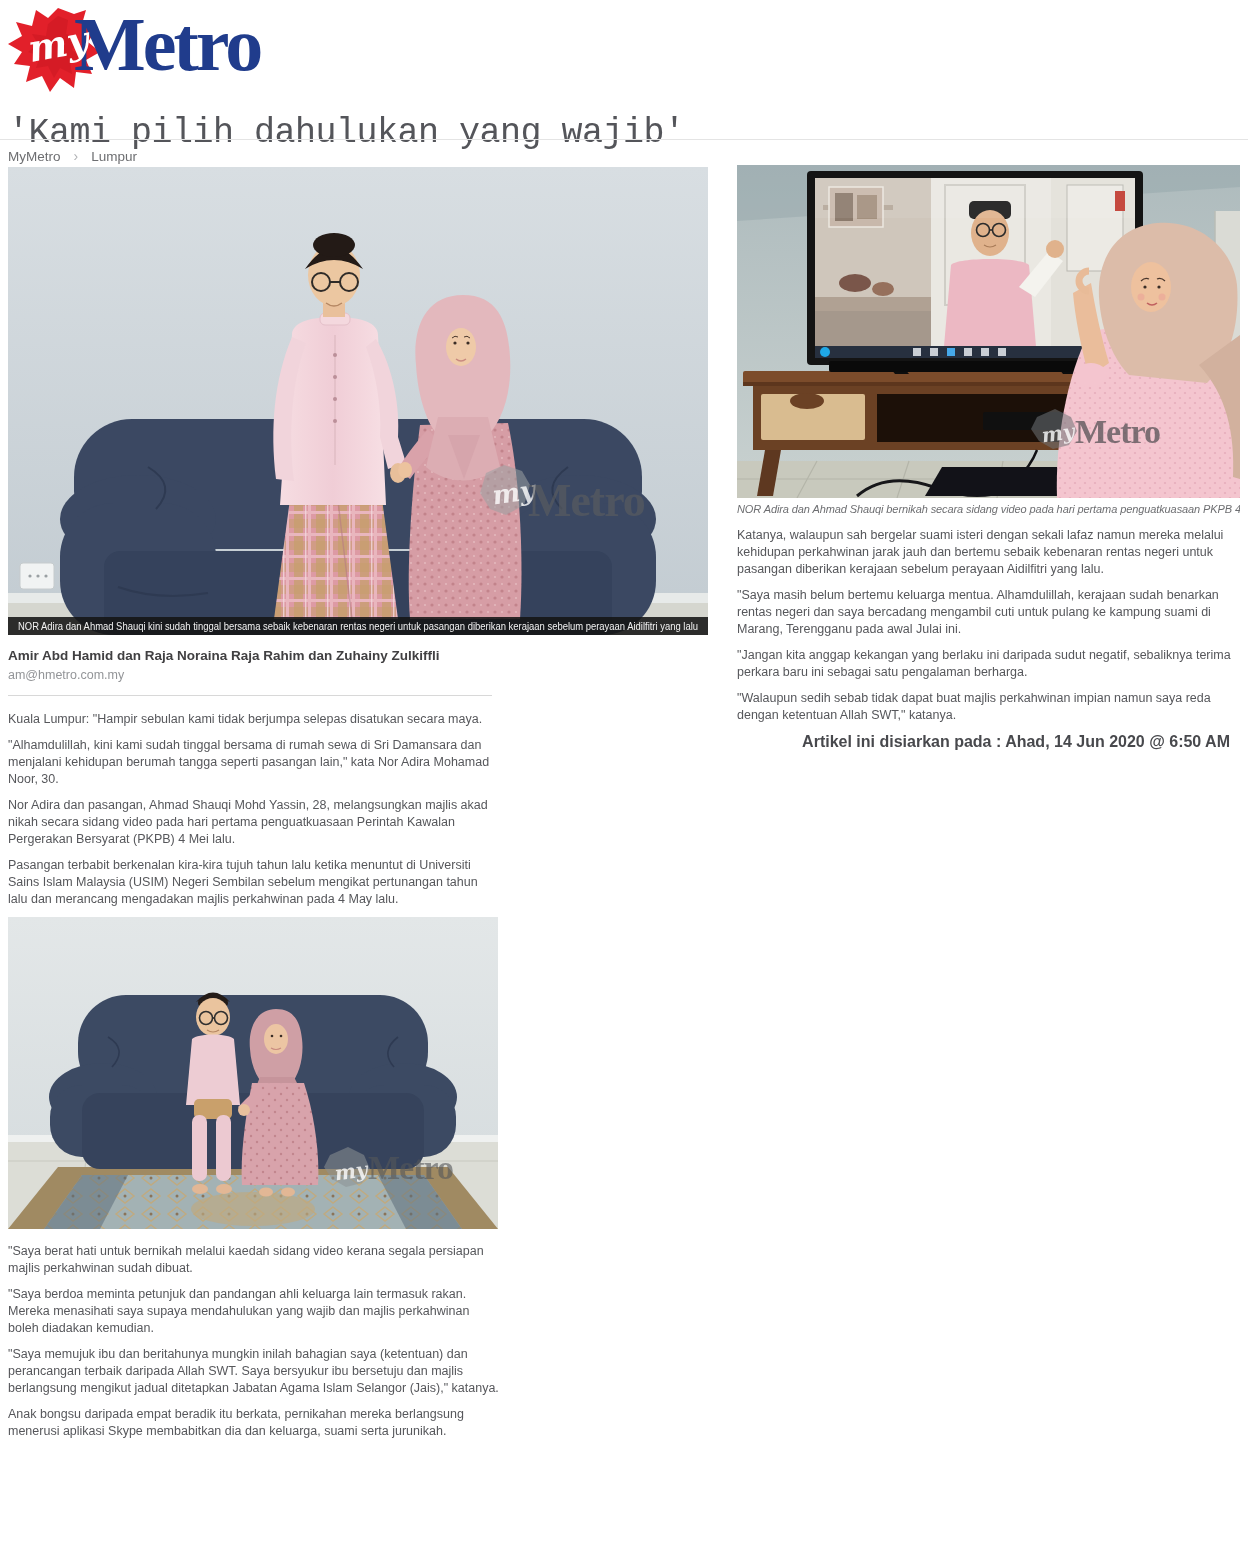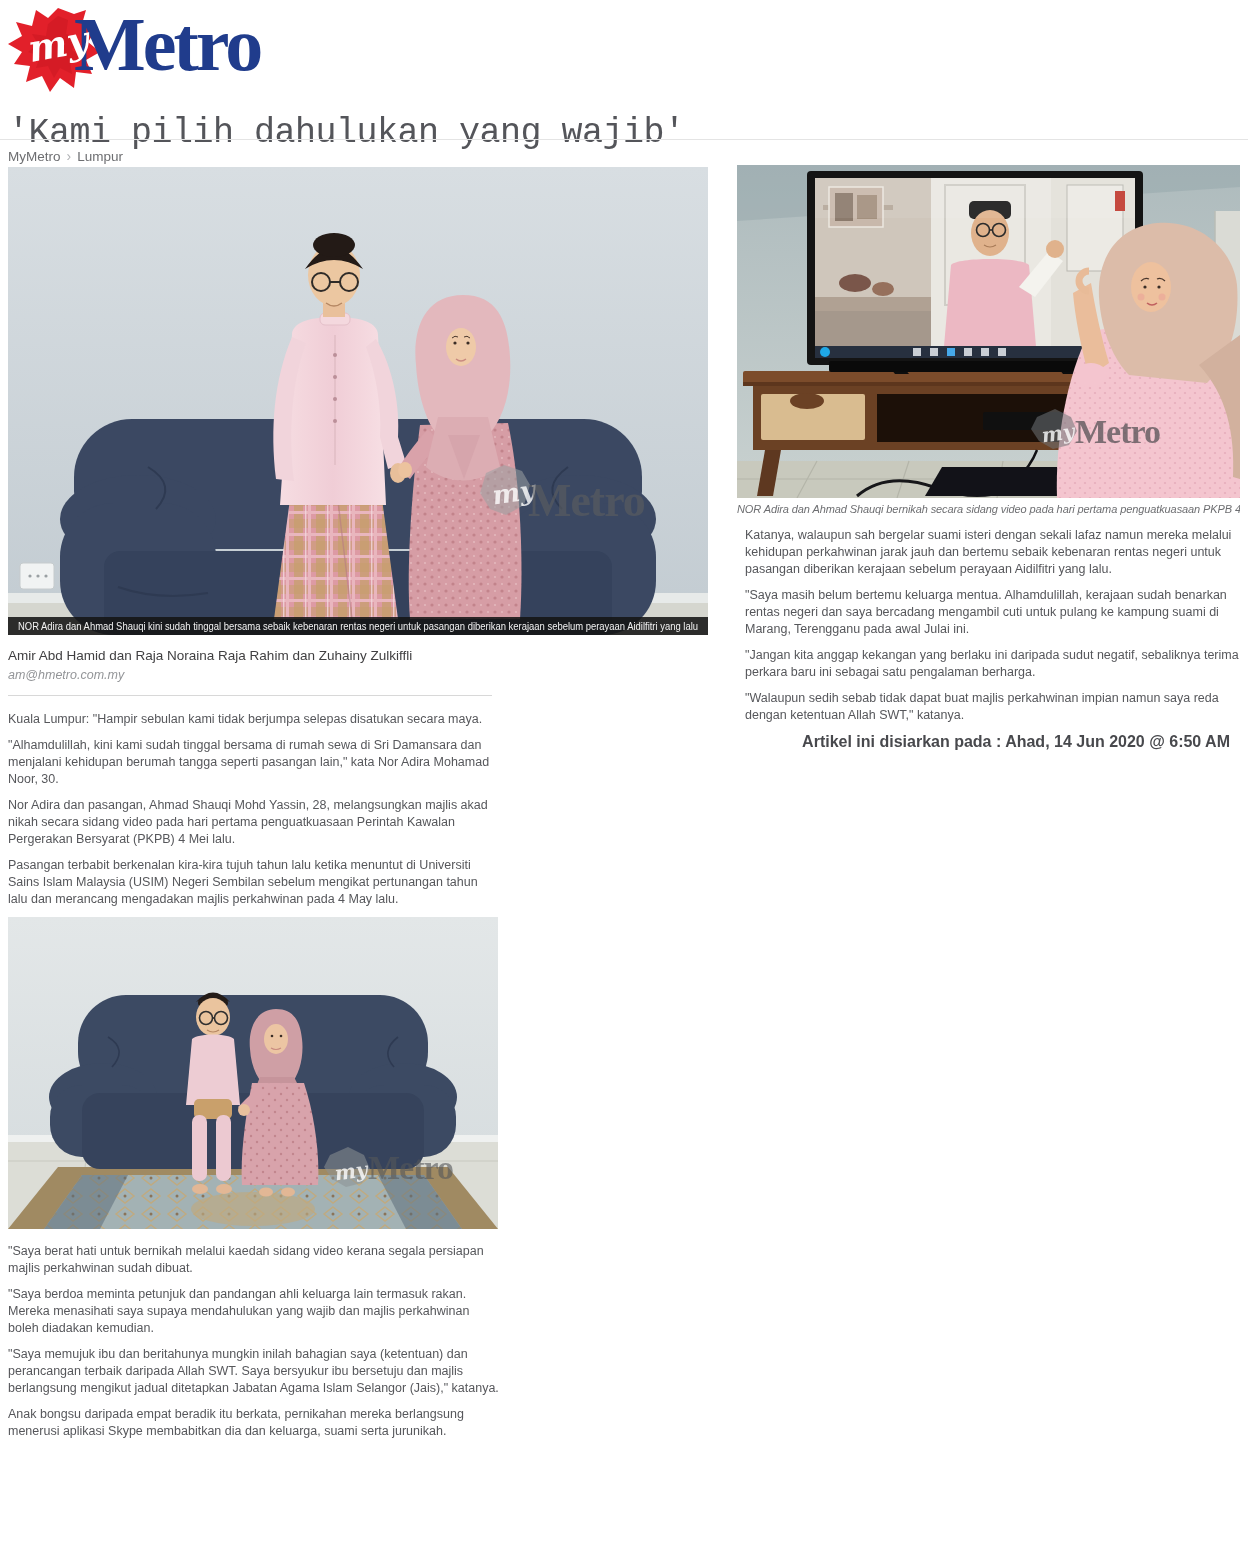--- a/index.html
+++ b/index.html
@@ -22,39 +22,39 @@
     font-size:76px;line-height:92px;color:#203c8c;letter-spacing:-3px;
   }
   
   .headline{
     position:absolute;left:8px;top:90px;width:900px;
     font-size:35px;font-weight:400;letter-spacing:-0.5px;color:#54555a;font-family:Liberation Mono, monospace;
   }
   .top-rule{position:absolute;left:0;top:139px;width:1248px;height:1px;background:#e4e4e4;}
   .breadcrumb{
     position:absolute;left:8px;top:148px;
-    font-size:13.5px;color:#6d6e71;display:flex;gap:6px;align-items:center;
+    font-size:13.5px;color:#6d6e71;display:flex;gap:13px;align-items:center;
   }
   .breadcrumb .sep{color:#b0b2b5;font-size:14px;}
   .breadcrumb a{color:#6d6e71;text-decoration:none;cursor:pointer;}
   
   .col-left{position:absolute;left:8px;top:167px;width:700px;}
   .col-right{position:absolute;left:737px;top:165px;width:503px;}
-  .byline-authors{margin-top:13px;font-size:13.5px;font-weight:normal;color:#414042;}
-  .byline-email{margin-top:5px;font-size:12.5px;font-style:italic;color:#939598;}
+  .byline-authors{margin-top:13px;font-size:13.5px;font-weight:bold;color:#414042;}
+  .byline-email{margin-top:5px;font-size:12.5px;color:#939598;}
   .byline-rule{margin-top:13px;width:484px;height:1px;background:#d8d8d8;}
   .body-text{width:492px;margin-top:15px;}
   .body-text p{margin:0 0 9px 0;font-size:12.5px;line-height:17px;color:#56575b;}
   .photo3-wrap{margin-top:8px;}
   .body-text.bottom{margin-top:14px;}
   .caption-right{
     margin-top:5px;font-size:11px;font-style:italic;color:#6d6e71;
     white-space:nowrap;overflow:hidden;letter-spacing:-0.1px;
   }
-  .body-text.right-col{width:503px;margin-top:12px;margin-left:8px;}
+  .body-text.right-col{width:503px;margin-top:12px;}
   .published{
     margin-top:6px;padding-right:10px;text-align:right;
     font-size:16px;font-weight:bold;color:#48494d;
   }
   svg{display:block;}
 </style>
 </head>
 <body>
 
 <div class="masthead">

